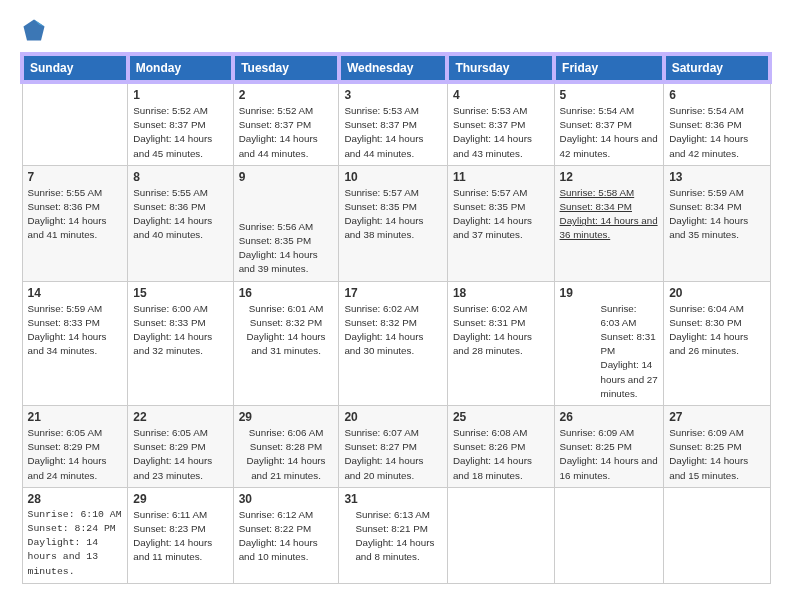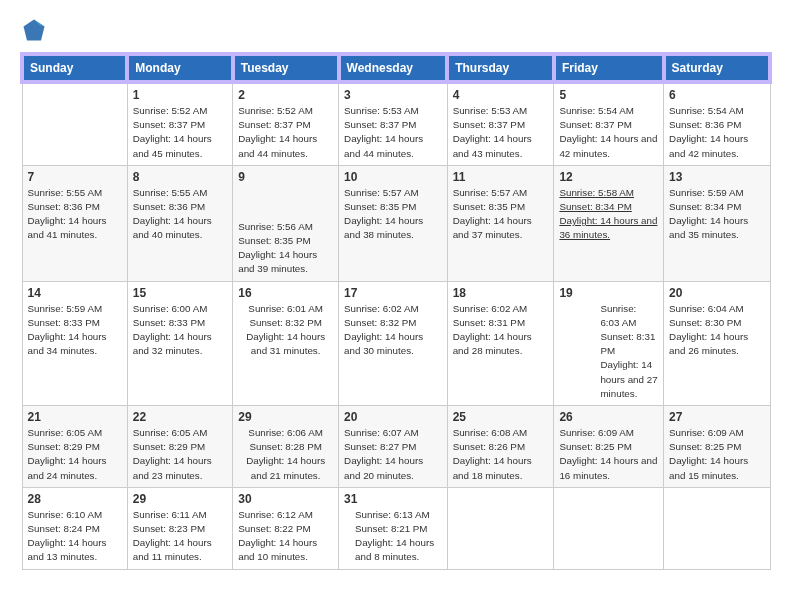--- a/index.html
+++ b/index.html
@@ -300,21 +300,21 @@
           <td>
             <span class="day-number">27</span>
             <div class="day-info" style="white-space: pre-line;">Sunrise: 6:09 AM
 Sunset: 8:25 PM
 Daylight: 14 hours and 15 minutes.</div>
           </td>
         </tr>
         <tr>
           <td>
             <span class="day-number">28</span>
-            <div class="day-info" style="white-space: pre-line;">Sunrise: 6:10 AM
+            <div class="day-info" style="white-space: pre-line; font-family: Liberation Mono, monospace;">Sunrise: 6:10 AM
 Sunset: 8:24 PM
 Daylight: 14 hours and 13 minutes.</div>
           </td>
           <td>
             <span class="day-number">29</span>
             <div class="day-info" style="white-space: pre-line;">Sunrise: 6:11 AM
 Sunset: 8:23 PM
 Daylight: 14 hours and 11 minutes.</div>
           </td>
           <td>

